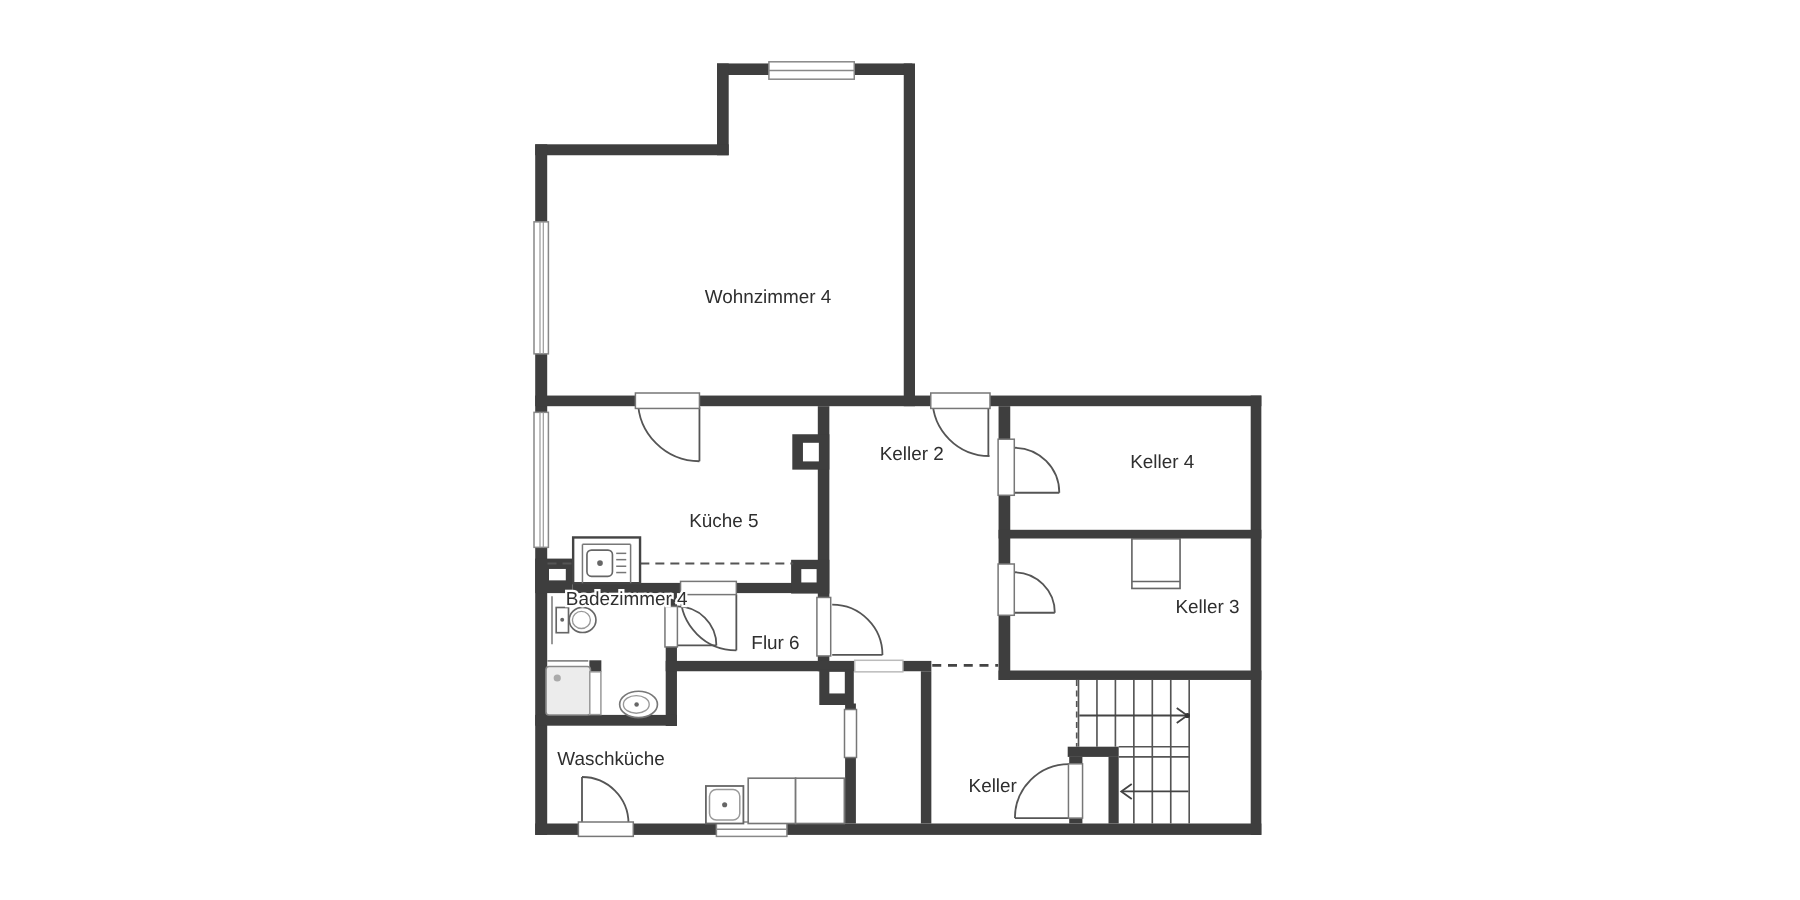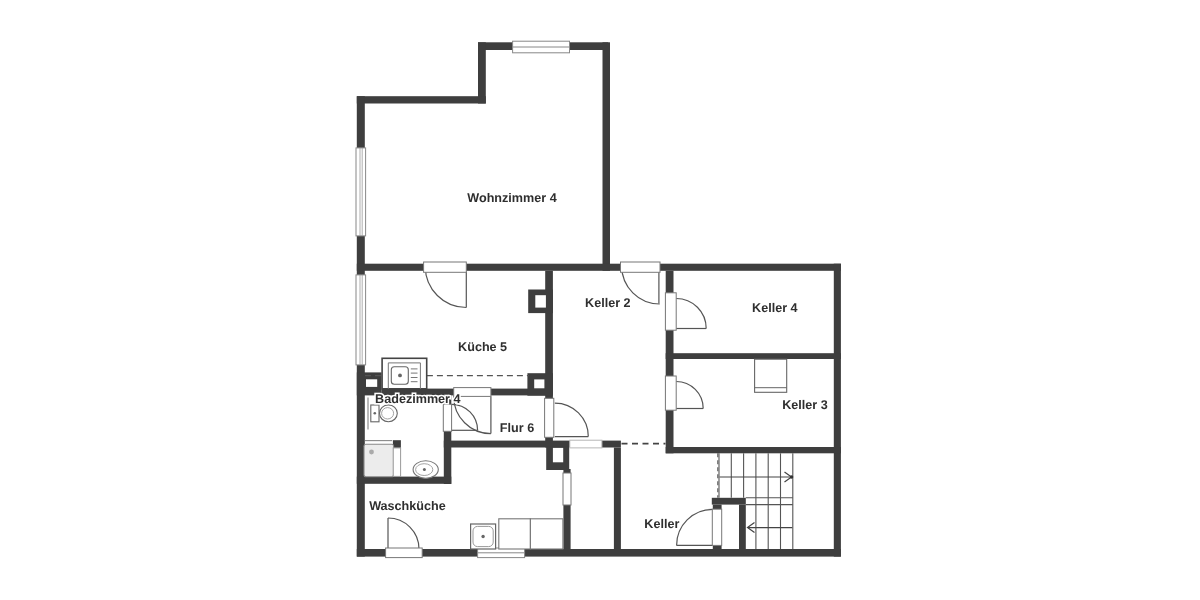--- a/index.html
+++ b/index.html
@@ -1,16 +1,16 @@
 <!DOCTYPE html>
 <html><head>
 <meta charset="utf-8">
 <style>
   html,body{margin:0;padding:0;background:#ffffff;}
-  .wrap{width:1200px;height:600px;position:relative;background:#ffffff;overflow:hidden;font-weight:bold;}
+  .wrap{width:1200px;height:600px;position:relative;background:#ffffff;overflow:hidden;}
   text{font-family:"Liberation Sans",sans-serif;fill:#2f2f2f;paint-order:stroke;stroke:#ffffff;stroke-width:3px;-webkit-font-smoothing:antialiased;text-rendering:geometricPrecision;}
 </style>
 </head>
 <body>
 <div class="wrap">
 <svg width="1200" height="600" viewBox="0 0 1200 600">
 
 <rect x="0" y="0" width="1200" height="600" fill="#ffffff"></rect>
 
 <g>

